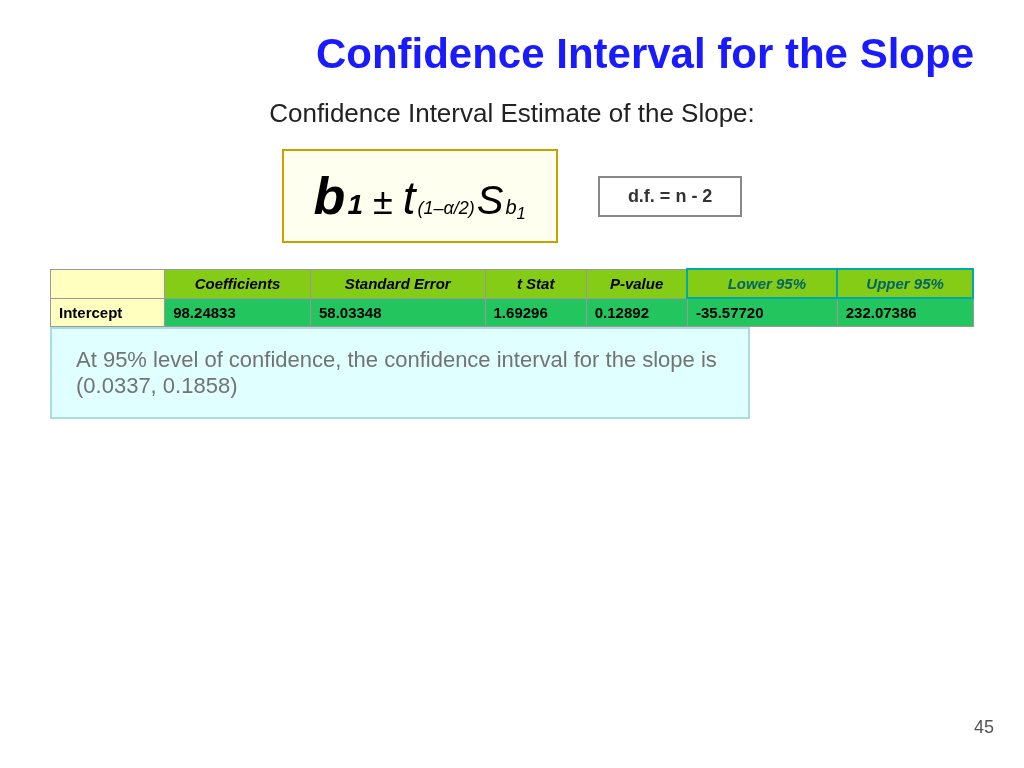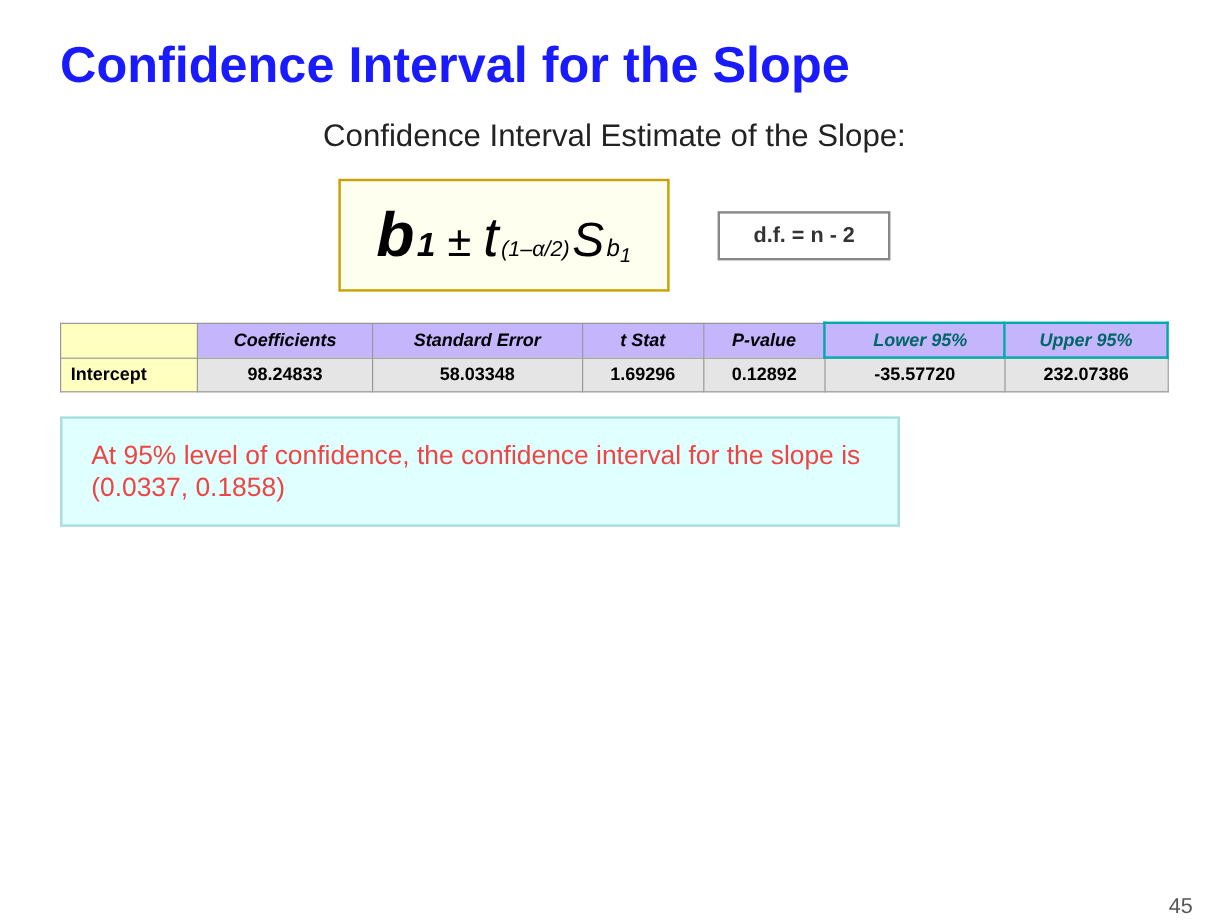--- a/index.html
+++ b/index.html
@@ -17,21 +17,21 @@
       width: 1024px;
       height: 768px;
       padding: 30px 50px;
       position: relative;
     }
 
     .slide-title {
       color: #1a1aff;
       font-size: 42px;
       font-weight: bold;
-      text-align: left;
+      text-align: right;
       margin-bottom: 20px;
     }
 
     .subtitle {
       text-align: center;
       font-size: 26px;
       color: #222;
       margin-bottom: 20px;
     }
 
@@ -118,36 +118,36 @@
       margin-bottom: 6px;
     }
 
     table {
       width: 100%;
       border-collapse: collapse;
       font-size: 15px;
     }
 
     table th {
-      background: #c4b5fd;
+      background: #84cc16;
       border: 1px solid #999;
       padding: 5px 8px;
       font-style: italic;
       font-weight: bold;
       text-align: center;
       color: #000;
     }
 
     table td {
       border: 1px solid #999;
       padding: 5px 8px;
-      text-align: center;
-      color: #000;
-      font-weight: bold;
-      background: #e5e5e5;
+      text-align: left;
+      color: #000;
+      font-weight: bold;
+      background: #22c55e;
     }
 
     table td.row-label {
       text-align: left;
       background: #ffffc0;
       font-weight: bold;
     }
 
     table th.empty-header {
       background: #ffffc0;
@@ -158,28 +158,27 @@
       border-radius: 50%;
       padding: 2px 6px;
       display: inline-block;
     }
 
     .conclusion-box {
       border: 2px solid #aadddd;
       background: #e0ffff;
       padding: 18px 24px;
       font-size: 22px;
-      color: #ef4444;
-      margin-top: 20px;
+      color: #737373;
       max-width: 700px;
     }
 
     .page-number {
       position: absolute;
-      bottom: 2px;
+      bottom: 30px;
       right: 30px;
       font-size: 18px;
       color: #555;
     }
 
     .alpha-sub {
       font-style: italic;
     }
   </style>
 </head>

